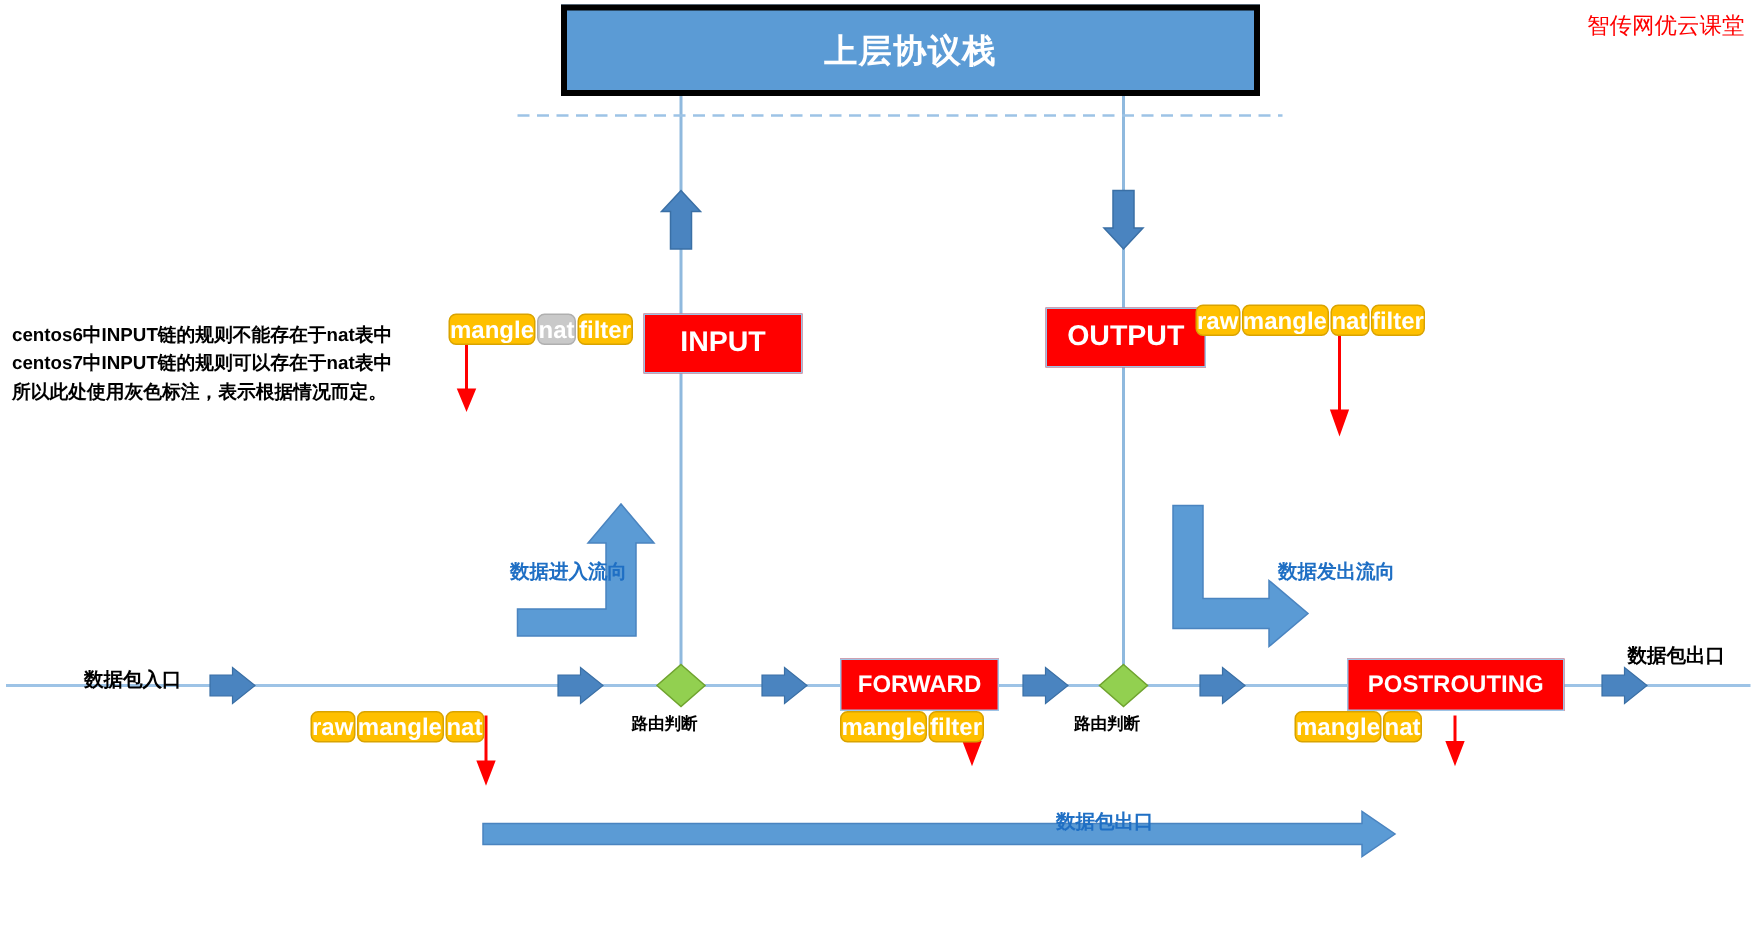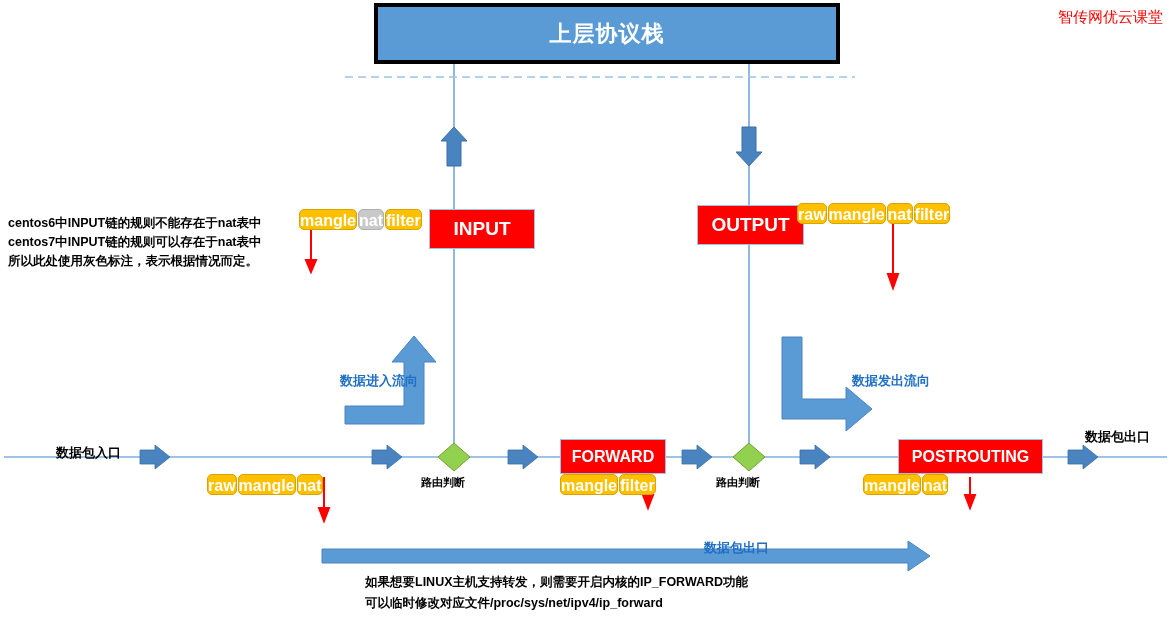--- a/index.html
+++ b/index.html
@@ -190,18 +190,14 @@
     <span>POSTROUTING</span>
   </div>
   <div class="abs tablestack" style="left:863px;top:474px;width:143px;">
     <div class="pill">mangle</div>
     <div class="pill">nat</div>
   </div>
 
   <div class="abs lbl cn12" style="left:421px;top:475px;">路由判断</div>
   <div class="abs lbl cn12" style="left:716px;top:475px;">路由判断</div>
 
-  <div class="abs note" style="left:365px;top:572px;line-height:21px;">
-    <div>如果想要LINUX主机支持转发，则需要开启内核的IP_FORWARD功能</div>
-    <div>可以临时修改对应文件/proc/sys/net/ipv4/ip_forward</div>
-  </div>
 
 </div>
 
 </body></html>

